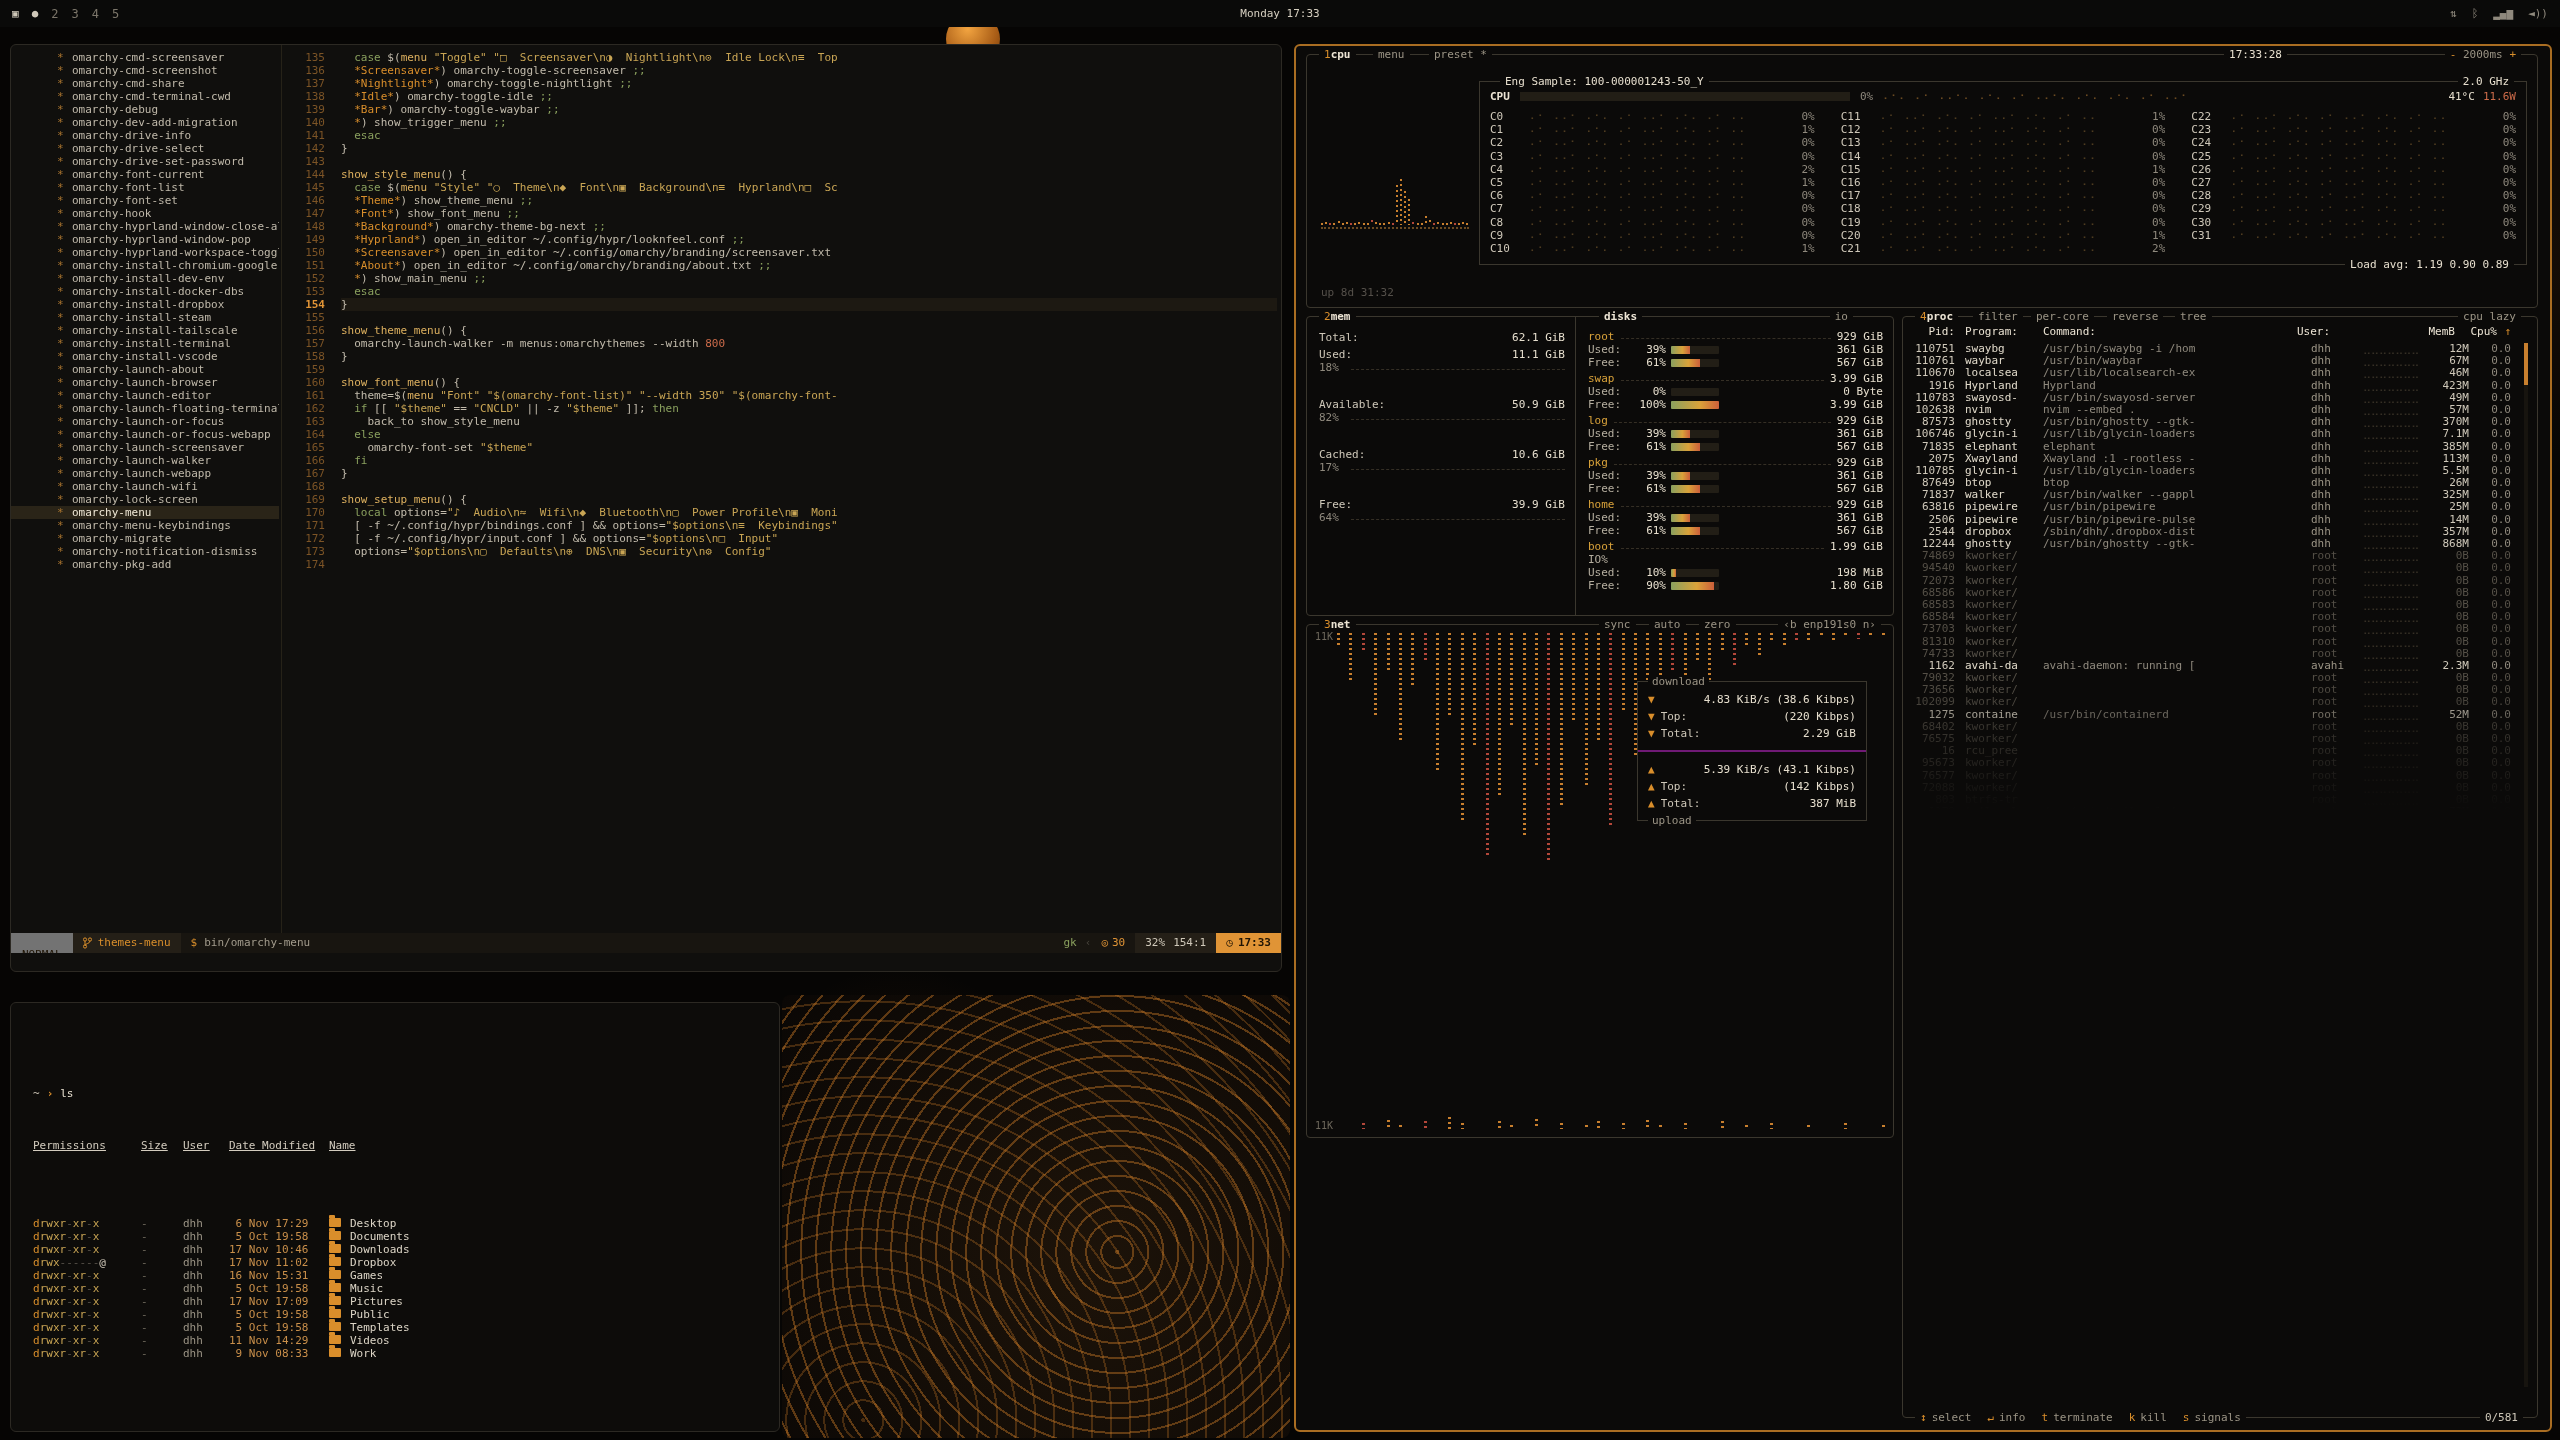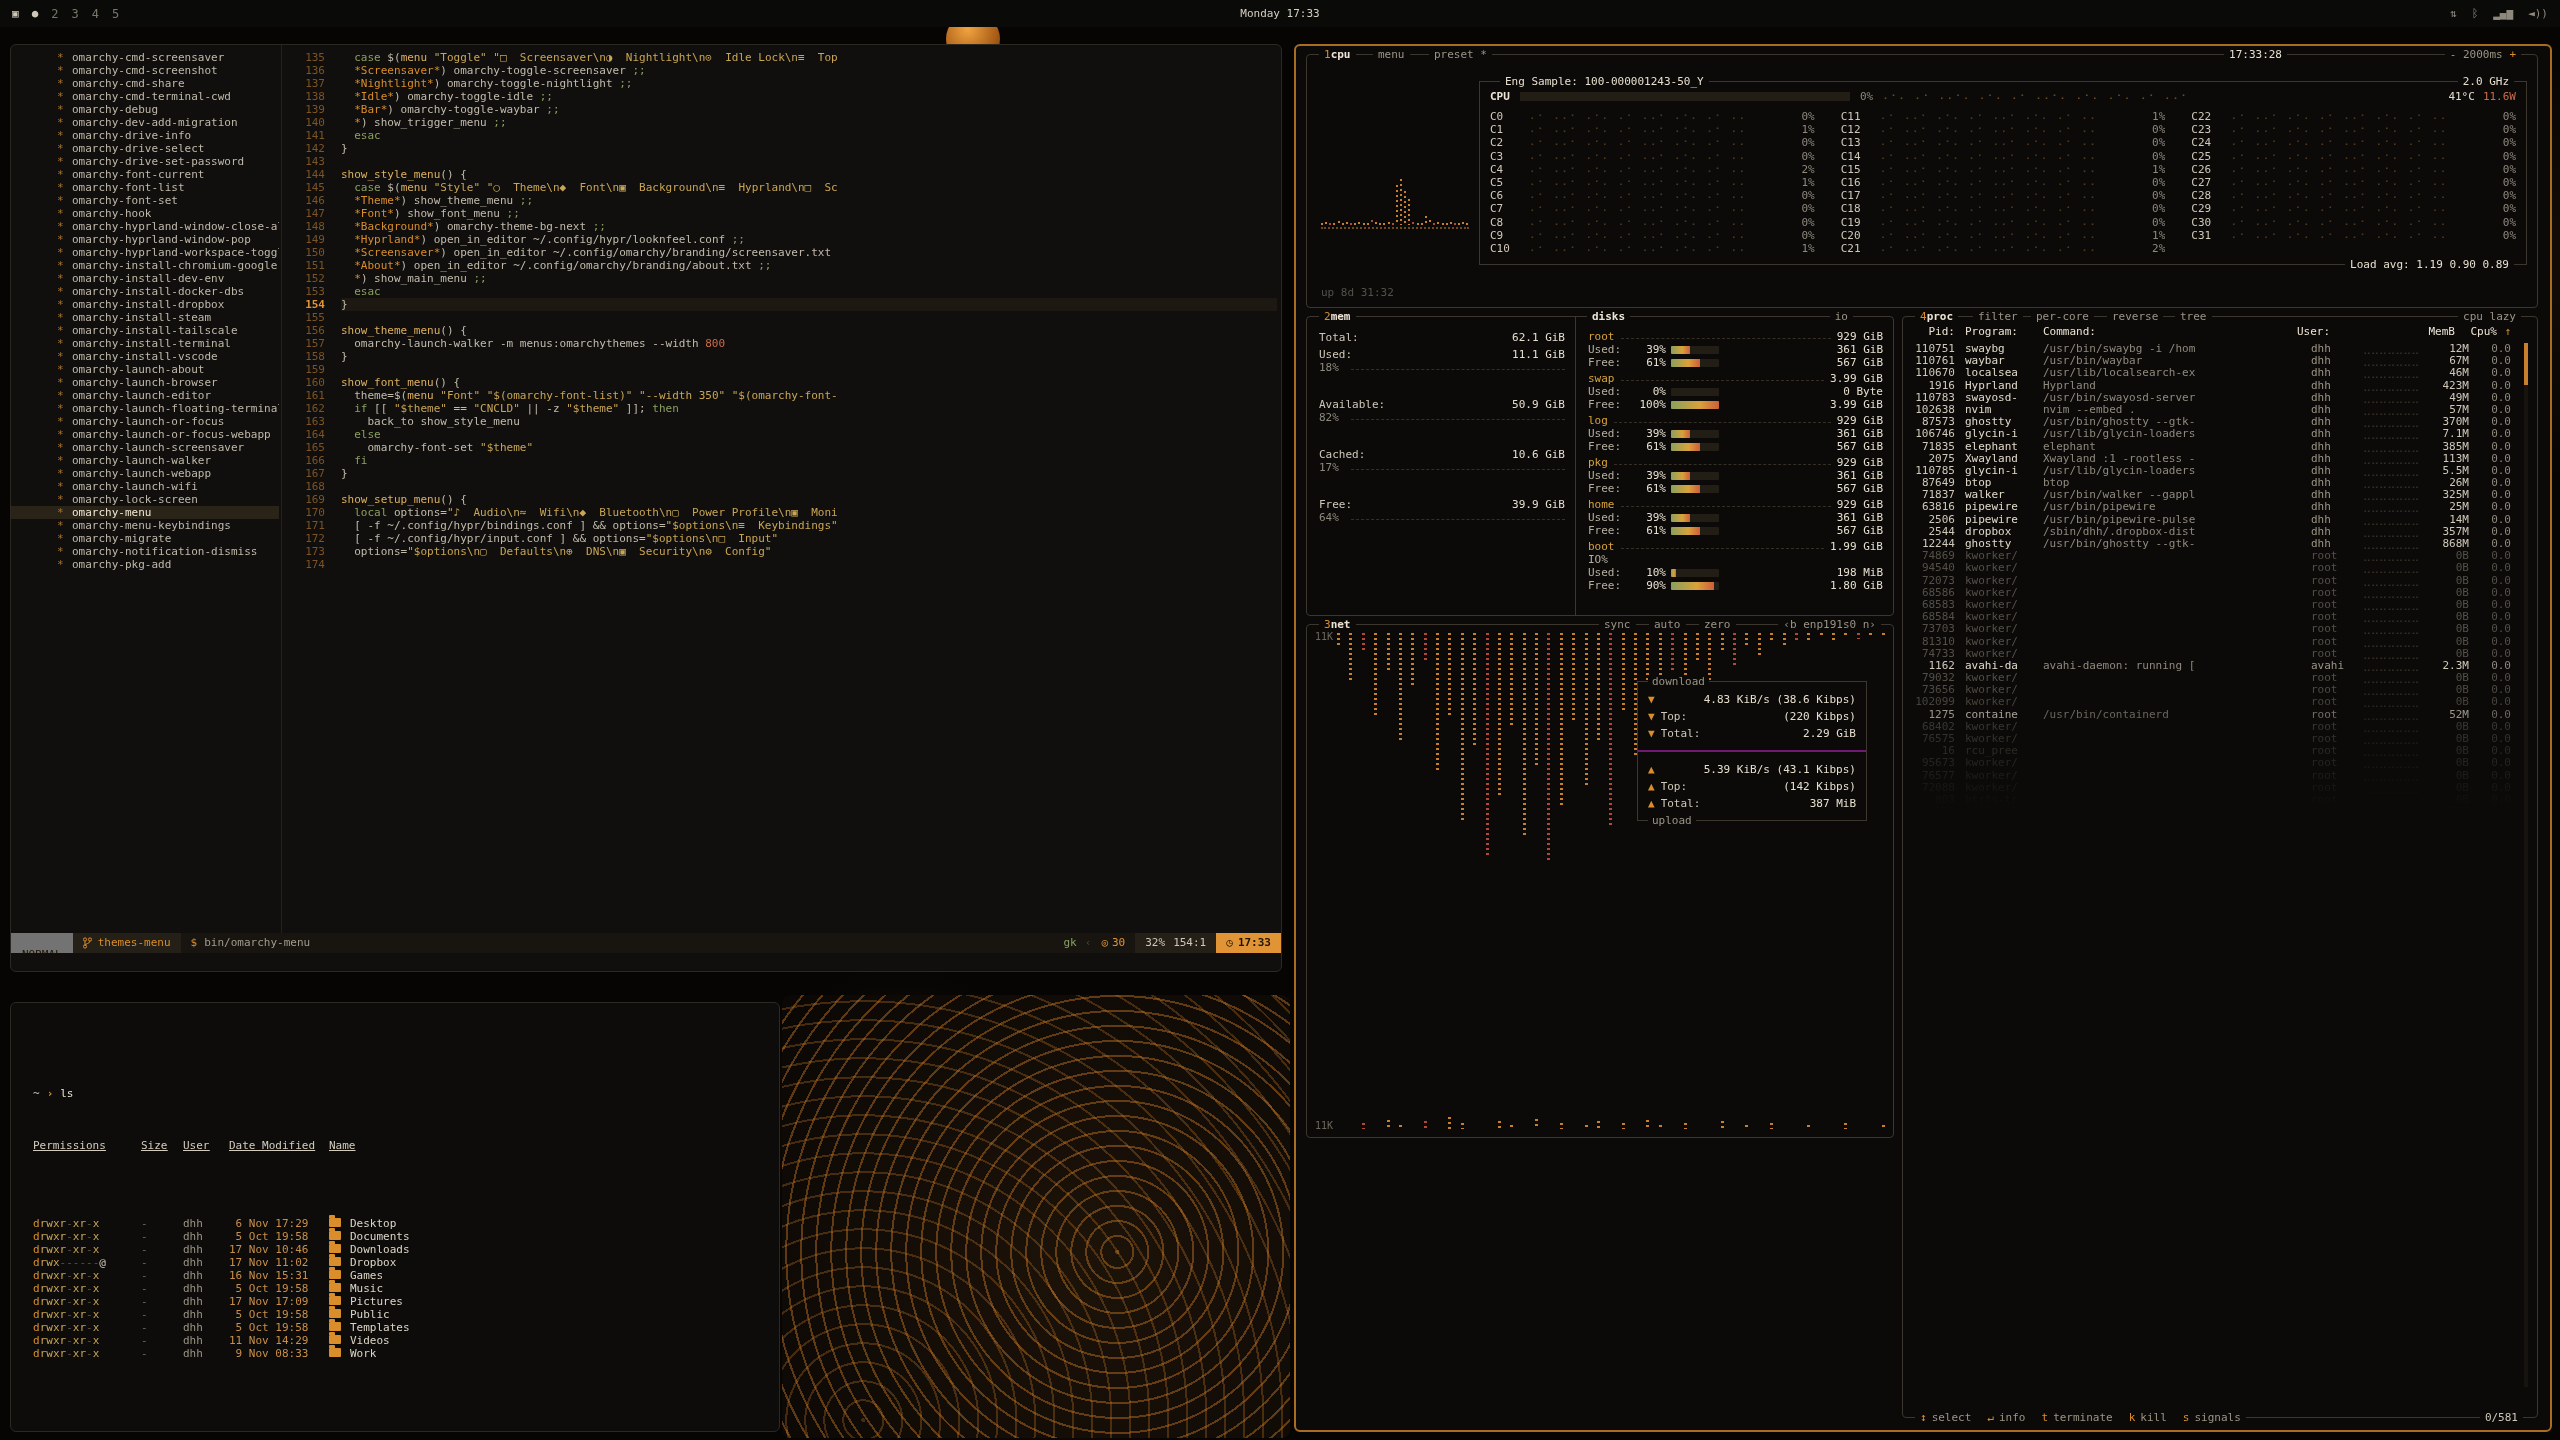--- a/index.html
+++ b/index.html
@@ -597,21 +597,21 @@
                 <span class="cdots"></span>
                 <span class="cpct">0%</span>
               </div>
             </div>
       </div>
     </div>
   </div>
 
   <div class="bbox" id="bx-mem">
     <span class="blabel" style="left:12px"><span class="bnum">2</span><span class="bname">mem</span></span>
-    <span class="blabel" style="left:280px"><span class="bname">disks</span></span>
+    <span class="blabel" style="left:292px"><span class="bname">disks</span></span>
     <span class="blabel" style="right:40px">io</span>
     <div class="memstats">
 
     <div class="mstat nopct">
           <div class="mline">
               <span>Total:</span>
               <span class="mval">62.1 GiB</span>
             </div>
 
         </div>

